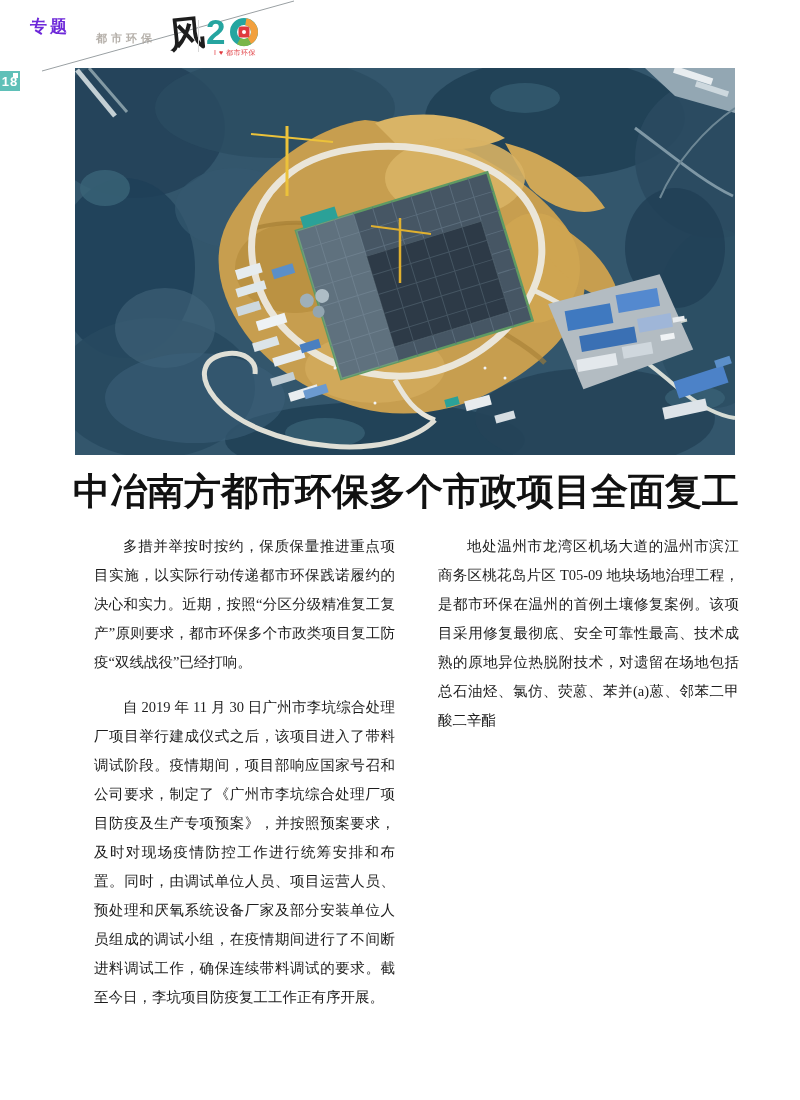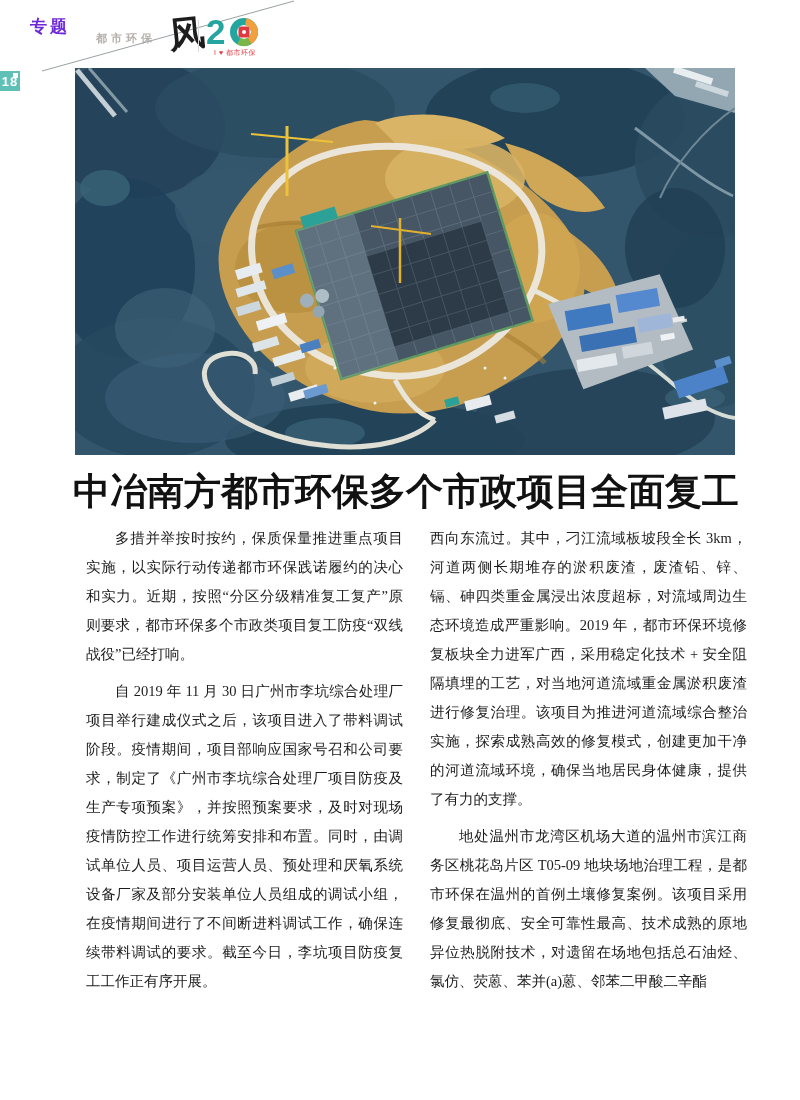--- a/index.html
+++ b/index.html
@@ -25,21 +25,21 @@
   .page-tab .notch{position:absolute;right:2px;top:2px;width:5px;height:5px;background:#fff;}
   
   .aerial-photo{position:absolute;left:75px;top:68px;width:660px;height:387px;display:block;}
   
   .headline{position:absolute;left:60px;top:459px;width:676px;margin:8px;
         font-size:37px;line-height:50px;font-weight:bold;color:#111;
         letter-spacing:0px;white-space:nowrap;font-family:"Liberation Sans",sans-serif;text-align:center;}
   
   .columns{position:absolute;left:78px;top:516px;width:677px;display:flex;gap:11px;}
   .col{width:333px;}
-  .col p{margin:8px;font-size:14.5px;line-height:29px;color:#1c1c1c;text-align:justify;
+  .col p{margin:16px;font-size:14.5px;line-height:29px;color:#1c1c1c;text-align:justify;
         text-indent:2em;font-family:"Liberation Serif","DejaVu Serif",serif;}
   .col p.cont{text-indent:0;}
 </style>
 </head>
 <body>
 
 <div class="page">
 
   <svg class="header-line" viewBox="0 0 320 80">
     <line x1="294" y1="1" x2="42" y2="71" stroke="#9aa0a3" stroke-width="1"></line>
@@ -169,18 +169,17 @@
 
   <h1 class="headline">中冶南方都市环保多个市政项目全面复工</h1>
 
   <div class="columns">
     <div class="col">
       <p>多措并举按时按约，保质保量推进重点项目实施，以实际行动传递都市环保践诺履约的决心和实力。近期，按照“分区分级精准复工复产”原则要求，都市环保多个市政类项目复工防疫“双线战役”已经打响。</p>
       <p>自 2019 年 11 月 30 日广州市李坑综合处理厂项目举行建成仪式之后，该项目进入了带料调试阶段。疫情期间，项目部响应国家号召和公司要求，制定了《广州市李坑综合处理厂项目防疫及生产专项预案》，并按照预案要求，及时对现场疫情防控工作进行统筹安排和布置。同时，由调试单位人员、项目运营人员、预处理和厌氧系统设备厂家及部分安装单位人员组成的调试小组，在疫情期间进行了不间断进料调试工作，确保连续带料调试的要求。截至今日，李坑项目防疫复工工作正有序开展。</p>
 
     </div>
     <div class="col">
-      <p class="cont">西向东流过。其中，刁江流域板坡段全长 3km，河道两侧长期堆存的淤积废渣，废渣铅、锌、镉、砷四类重金属浸出浓度超标，对流域周边生态环境造成严重影响。2019 年，都市环保环境修复板块全力进军广西，采用稳定化技术 + 安全阻隔填埋的工艺，对当地河道流域重金属淤积废渣进行修复治理。该项目为推进河道流域综合整治实施，探索成熟高效的修复模式，创建更加干净的河道流域环境，确保当地居民身体健康，提供了有力的支撑。</p>
       <p>地处温州市龙湾区机场大道的温州市滨江商务区桃花岛片区 T05-09 地块场地治理工程，是都市环保在温州的首例土壤修复案例。该项目采用修复最彻底、安全可靠性最高、技术成熟的原地异位热脱附技术，对遗留在场地包括总石油烃、氯仿、荧蒽、苯并(a)蒽、邻苯二甲酸二辛酯</p>
     </div>
   </div>
 
 </div>
 
 </body></html>

